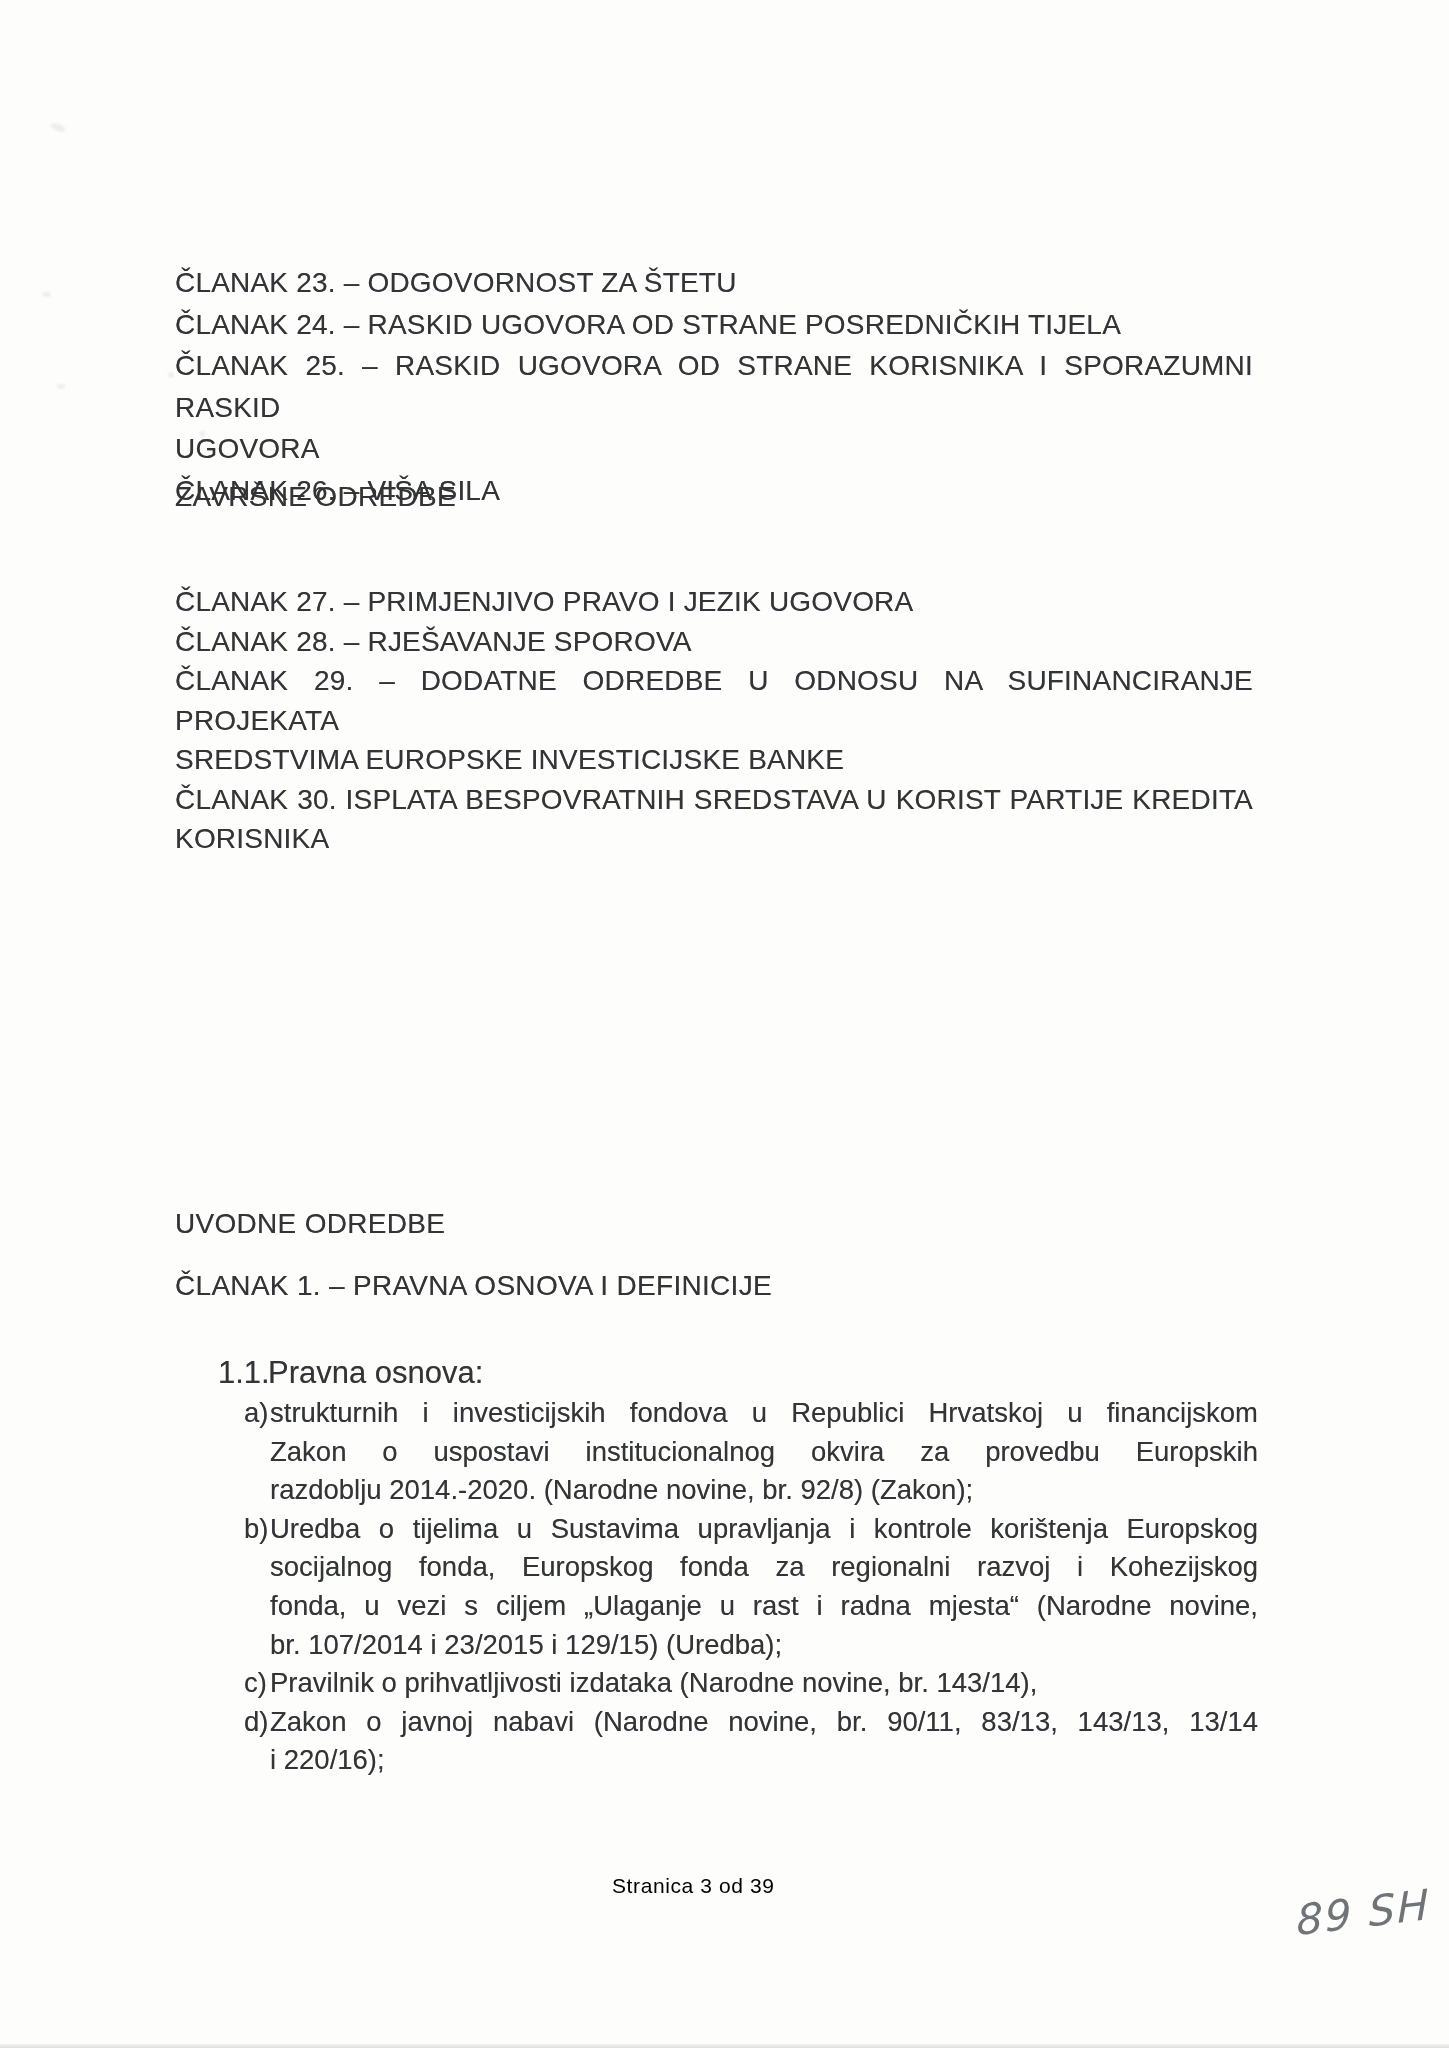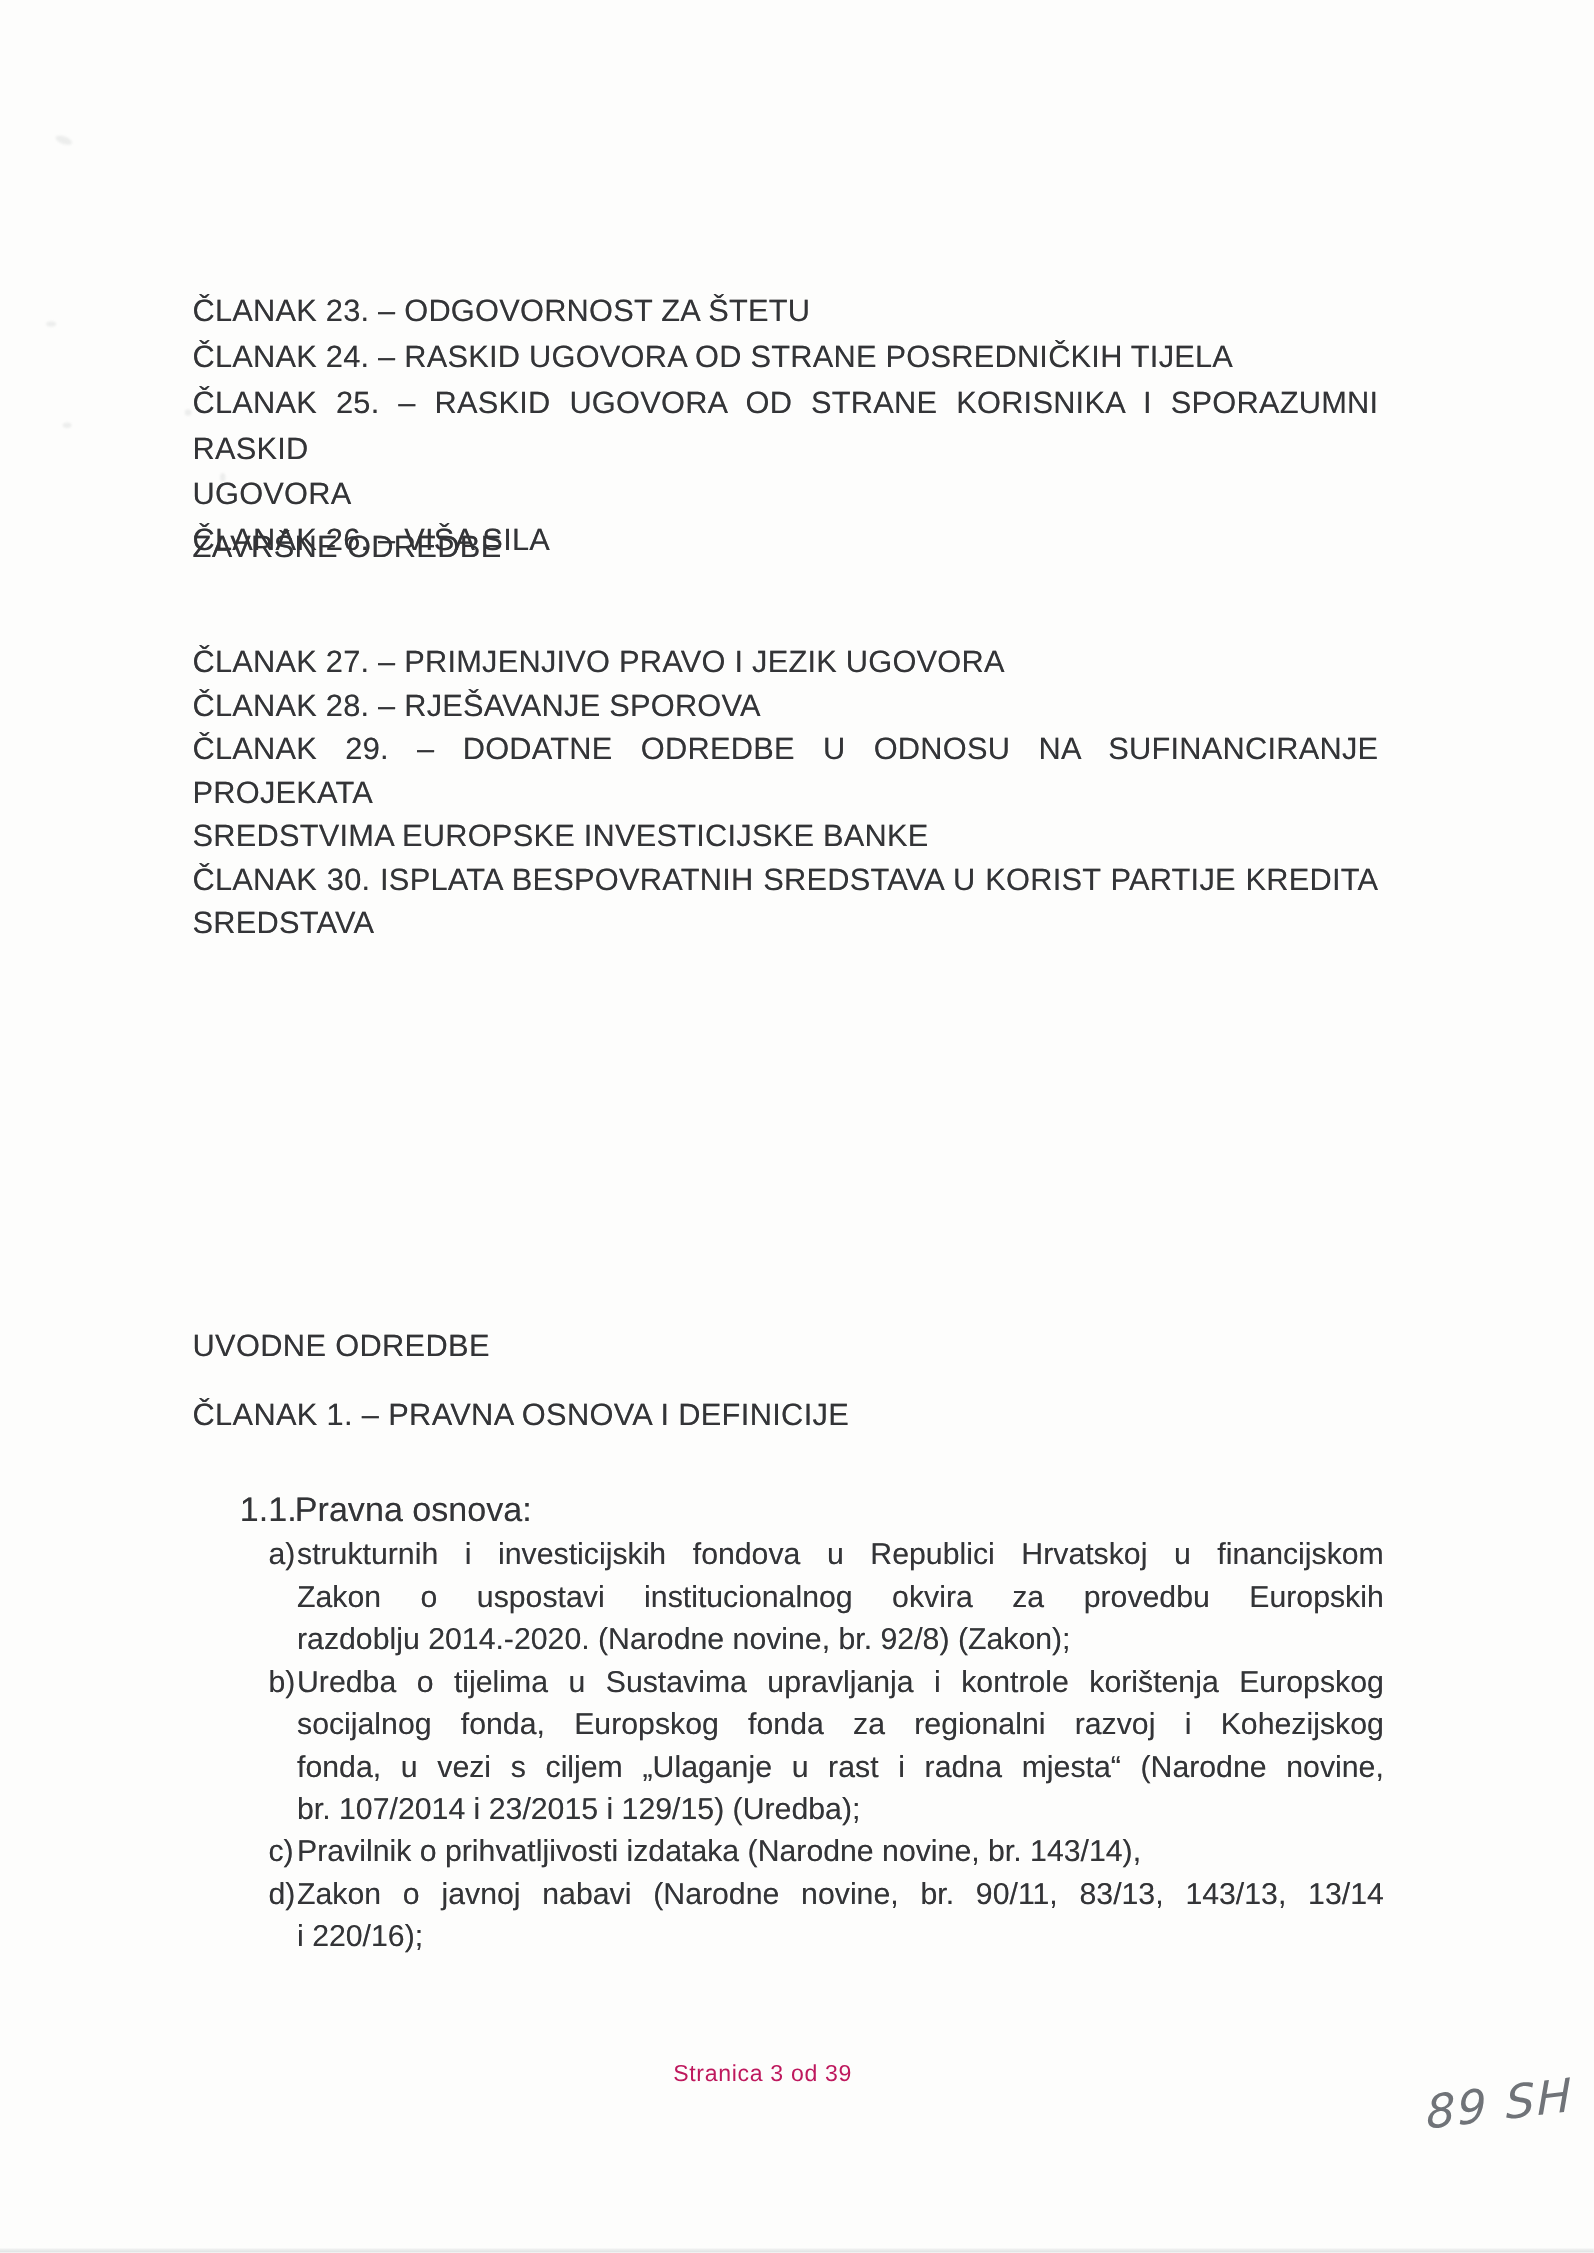--- a/index.html
+++ b/index.html
@@ -40,21 +40,21 @@
   .clause-num { width: 50px; }
   .legal-list {
     position: absolute; left: 244px; top: 1394px;
     width: 1014px; font-size: 27.5px; line-height: 38.6px;
     text-shadow: 0 0 0.4px rgba(46,47,49,0.5);
   }
   .legal-item { position: relative; padding-left: 26px; }
   .item-marker { position: absolute; left: 0; top: 0; }
   .page-footer {
     position: absolute; left: 612px; top: 1874px;
-    font-size: 21px; color: #be185d; letter-spacing: 0.6px;
+    font-size: 21px; color: #000000; letter-spacing: 0.6px;
   }
   .handwriting {
     position: absolute; left: 1296px; top: 1888px;
     font-size: 42px; font-style: italic;
     font-family: "DejaVu Sans", sans-serif;
     color: #585c61; letter-spacing: 2px;
     transform: rotate(-7deg) skewX(-6deg);
     opacity: 0.85;
   }
   .scan-bottom-edge {
@@ -91,21 +91,21 @@
   </section>
 
   <h2 class="heading doc-text closing-heading">ZAVRŠNE ODREDBE</h2>
 
   <section class="block doc-text toc-closing">
     <div class="line">ČLANAK 27. – PRIMJENJIVO PRAVO I JEZIK UGOVORA</div>
     <div class="line">ČLANAK 28. – RJEŠAVANJE SPOROVA</div>
     <div class="line jl">ČLANAK 29. – DODATNE ODREDBE U ODNOSU NA SUFINANCIRANJE PROJEKATA</div>
     <div class="line">SREDSTVIMA EUROPSKE INVESTICIJSKE BANKE</div>
     <div class="line jl">ČLANAK 30. ISPLATA BESPOVRATNIH SREDSTAVA U KORIST PARTIJE KREDITA</div>
-    <div class="line">SREDSTAVA</div>
+    <div class="line">KORISNIKA</div>
   </section>
 
   <h2 class="heading doc-text intro-heading">UVODNE ODREDBE</h2>
 
   <h3 class="heading doc-text article-heading">ČLANAK 1. – PRAVNA OSNOVA I DEFINICIJE</h3>
 
   <div class="clause-row">
     <span class="clause-num">1.1.</span>
     <span class="clause-title">Pravna osnova:</span>
   </div>

